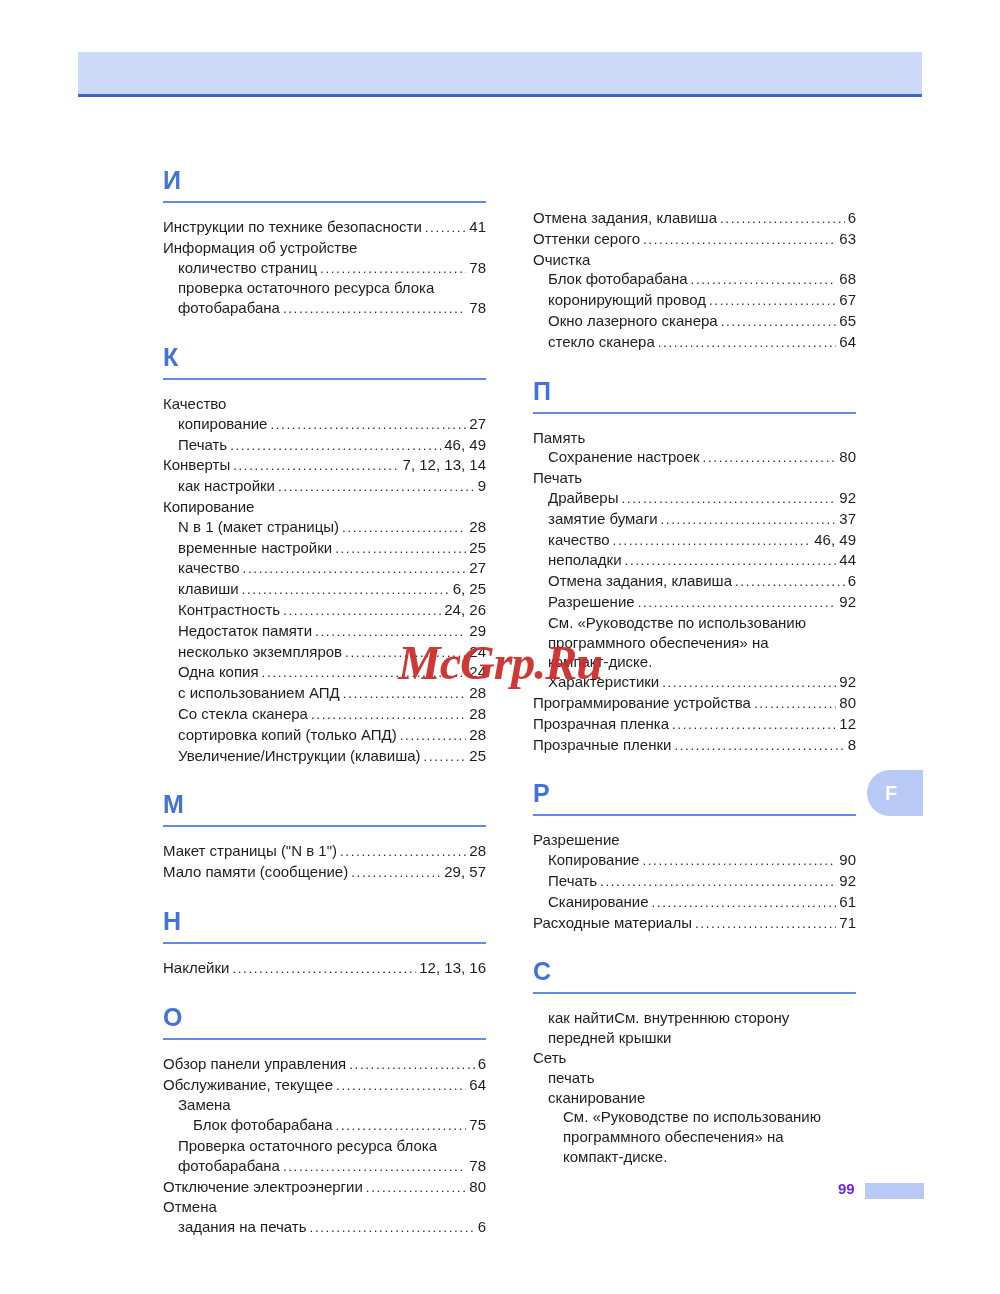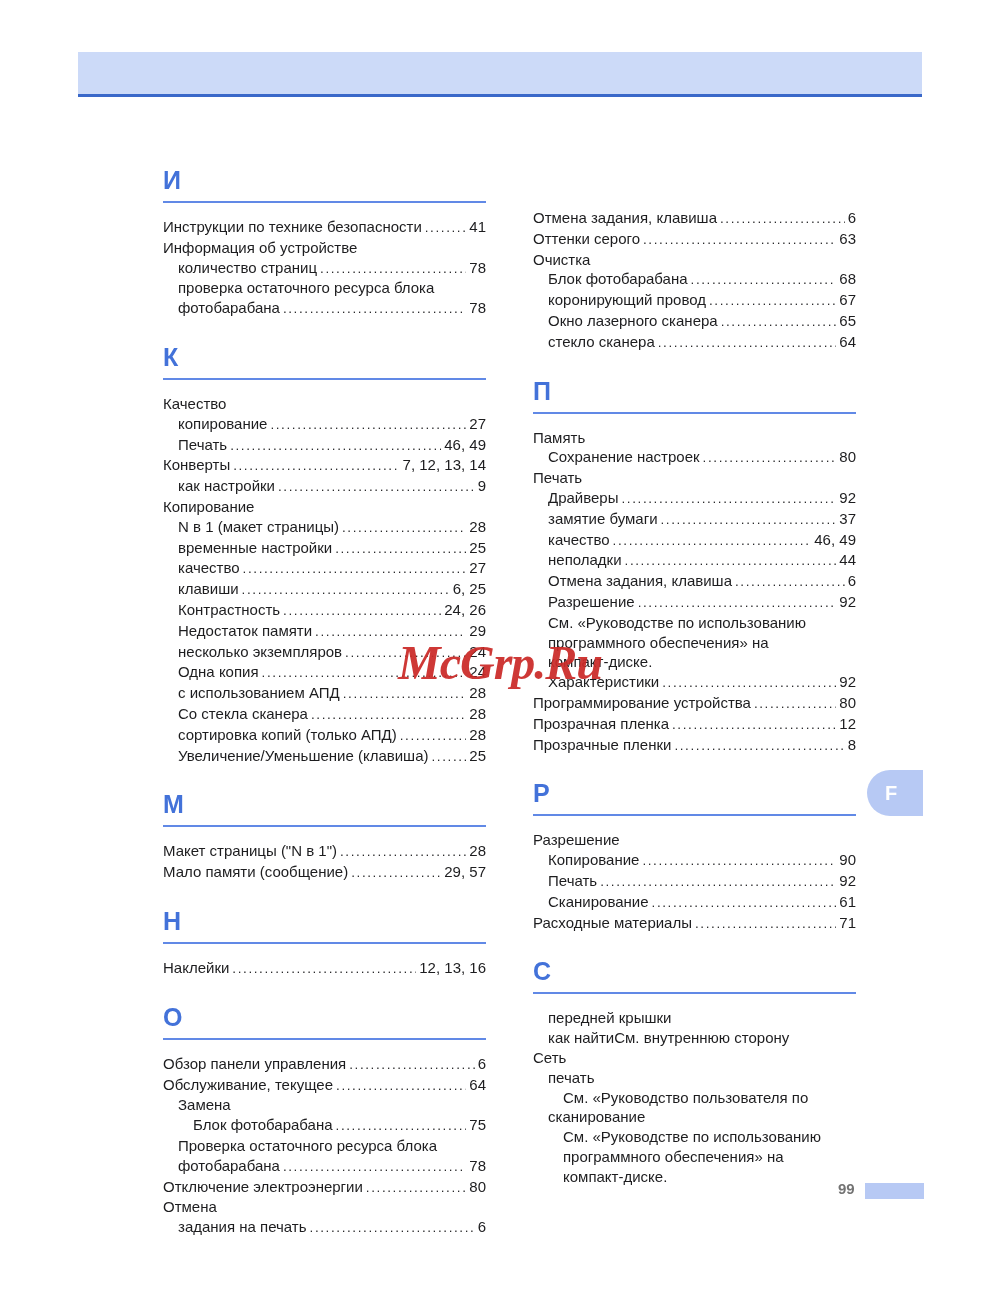--- a/index.html
+++ b/index.html
@@ -67,21 +67,21 @@
   .side-tab span {
     color:#ffffff; font-weight:bold; font-size:20px;
     margin-left:18px;
   }
 
   .footer {
     position:absolute; left:0; top:1180px; width:1000px; height:20px;
   }
   .footer .page-num {
     position:absolute; left:838px; top:0;
-    font-size:15px; font-weight:bold; color:#737373;
+    font-size:15px; font-weight:bold; color:#6d28d9;
   }
   .footer .footer-bar {
     position:absolute; left:865px; top:3px;
     width:59px; height:16px; background:#b7c9f4;
     display:inline-block;
   }
 </style>
 </head>
 <body>
 
@@ -190,21 +190,21 @@
           <span class="label">Со стекла сканера</span>
           <span class="leader">........................................................................................................................</span>
           <span class="num">28</span>
         </div>
         <div class="entry indent-1">
           <span class="label">сортировка копий (только АПД)</span>
           <span class="leader">........................................................................................................................</span>
           <span class="num">28</span>
         </div>
         <div class="entry indent-1">
-          <span class="label">Увеличение/Уменьшение (клавиша)</span>
+          <span class="label">Увеличение/Инструкции (клавиша)</span>
           <span class="leader">........................................................................................................................</span>
           <span class="num">25</span>
         </div>
       </div>
       <div class="block">
         <div class="sec-head">М</div>
         <div class="entry">
           <span class="label">Макет страницы ("N в 1")</span>
           <span class="leader">........................................................................................................................</span>
           <span class="num">28</span>
@@ -397,33 +397,30 @@
         </div>
         <div class="entry">
           <span class="label">Расходные материалы</span>
           <span class="leader">........................................................................................................................</span>
           <span class="num">71</span>
         </div>
       </div>
       <div class="block">
         <div class="sec-head">С</div>
         <div class="entry indent-1">
+          <span class="label">как найтиСм. внутреннюю сторону</span>
+        </div>
+        <div class="entry indent-1">
           <span class="label">передней крышки</span>
         </div>
-        <div class="entry indent-1">
-          <span class="label">как найтиСм. внутреннюю сторону</span>
-        </div>
         <div class="entry">
           <span class="label">Сеть</span>
         </div>
         <div class="entry indent-1">
           <span class="label">печать</span>
-        </div>
-        <div class="entry indent-2">
-          <span class="label">См. «Руководство пользователя по</span>
         </div>
         <div class="entry indent-1">
           <span class="label">сканирование</span>
         </div>
         <div class="entry indent-2">
           <span class="label">См. «Руководстве по использованию</span>
         </div>
         <div class="entry indent-2">
           <span class="label">программного обеспечения» на</span>
         </div>

